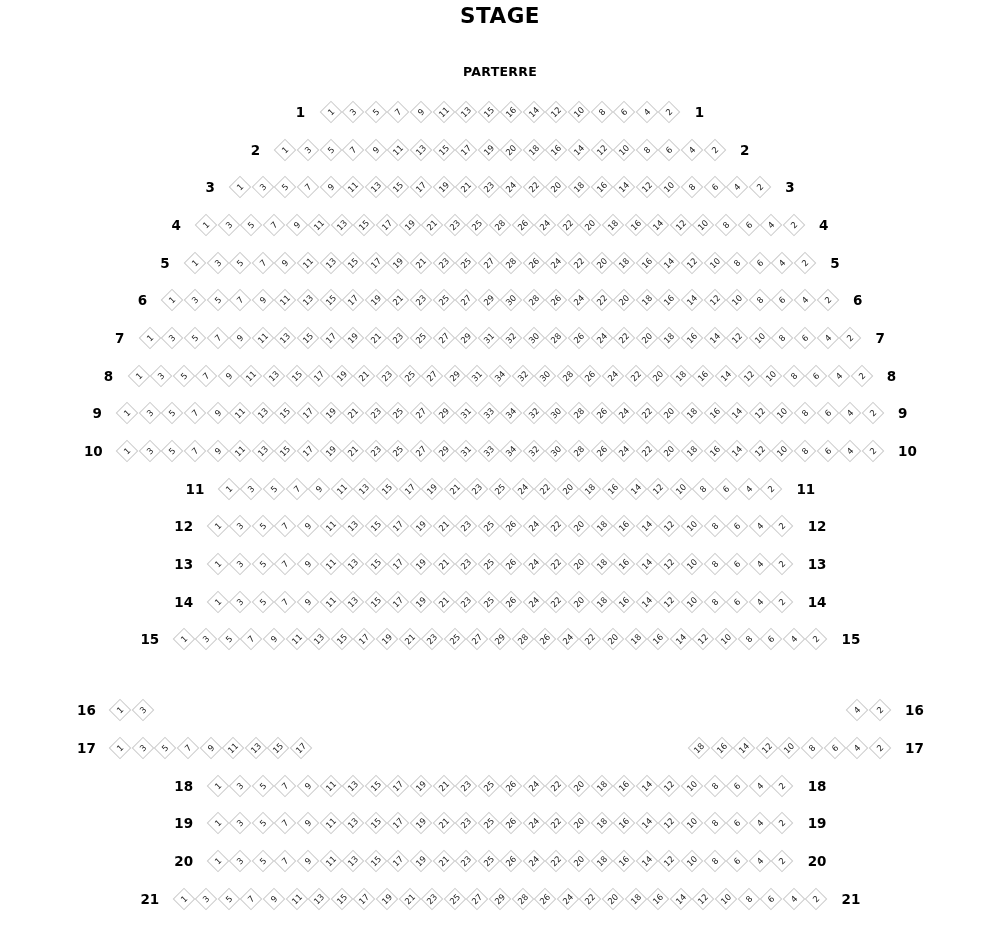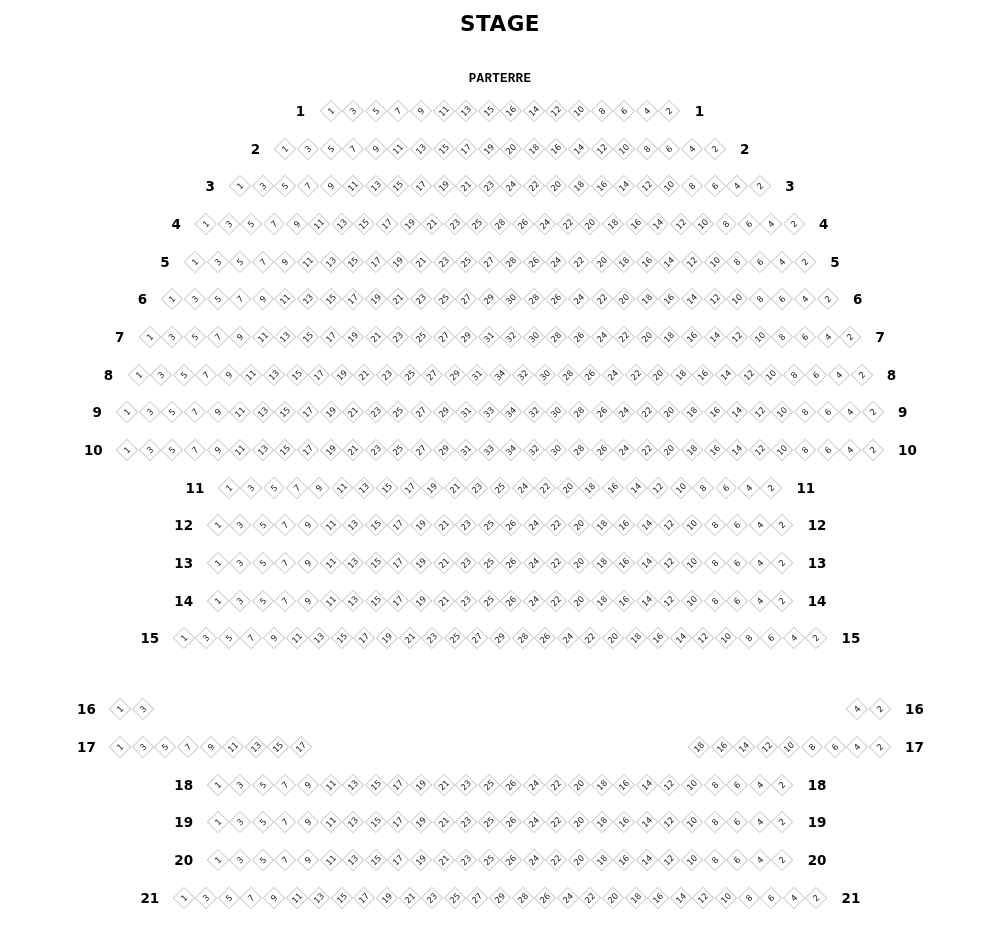--- a/index.html
+++ b/index.html
@@ -9,37 +9,36 @@
   }
   * { box-sizing: border-box; }
   html, body { margin: 0; padding: 0; background: #ffffff; }
   body {
     width: 1000px;
     height: 932px;
     font-family: "DejaVu Sans", sans-serif;
     overflow: hidden;
   }
   .title {
-    margin: 8px;
+    margin: 0;
     padding-top: 3px;
     text-align: center;
     font-size: 21.5px;
     font-weight: 700;
     letter-spacing: 0.5px;
     color: var(--label-color);
   }
   .section {
-    margin: 0;
+    margin: 8px;
     padding-top: 28px;
     text-align: center;
     font-size: 12.5px;
     font-weight: 700;
     letter-spacing: 0.3px;
     color: var(--label-color);
-    font-family: Liberation Mono, monospace;
   }
   .rows { padding-top: 6px; }
   .row {
     height: 37.7px;
     display: flex;
     align-items: center;
     justify-content: center;
   }
   .row.gap-before { margin-top: 33px; }
   .row-label {

